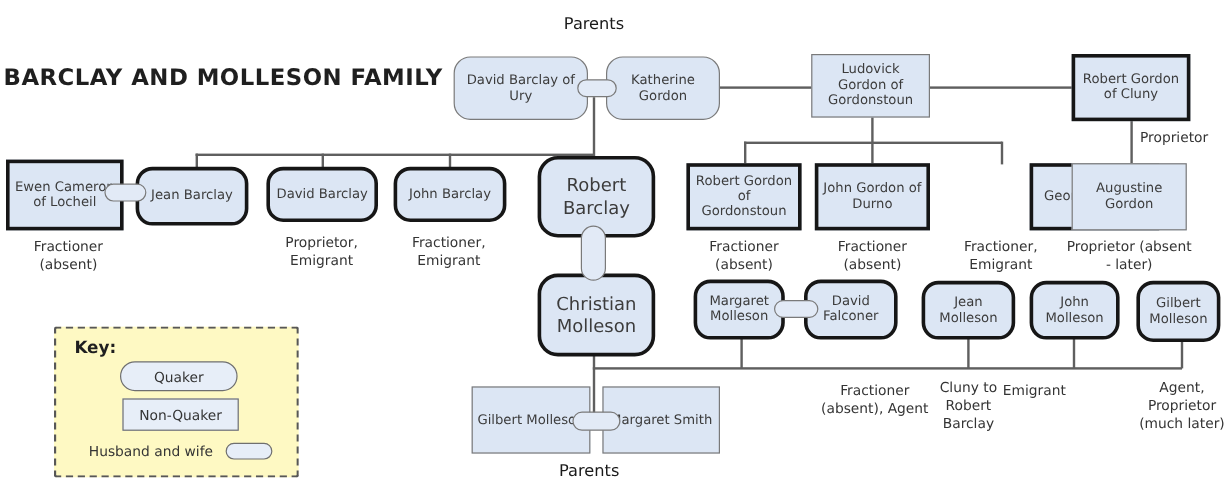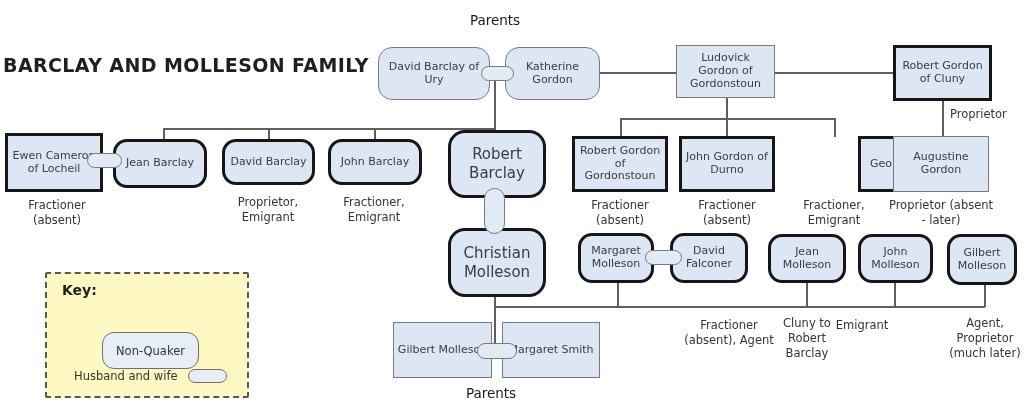--- a/index.html
+++ b/index.html
@@ -159,18 +159,21 @@
 <div class="node thin" style="left:393px;top:322px;width:99px;height:56px;">
     <span>Gilbert Molleson</span>
   </div>
 <div class="node thin" style="left:502px;top:322px;width:98px;height:56px;">
     <span>Margaret Smith</span>
   </div>
 <div class="pill" style="left:477px;top:343px;width:40px;height:16px;"></div>
 
 <div class="keybox">
   <div class="ktitle">Key:</div>
-  <div class="kshape" style="left:55px;top:58px;width:97px;height:37px;border-radius:12px;">
+  <div class="kshape" style="left:53px;top:27px;width:98px;height:25px;border-radius:13px;">
+      <span>Quaker</span>
+    </div>
+  <div class="kshape" style="left:55px;top:58px;width:97px;height:27px;">
       <span>Non-Quaker</span>
     </div>
   <div class="klabel" style="left:27px;top:95px;">Husband and wife</div>
   <div class="kshape" style="left:141px;top:95px;width:39px;height:14px;border-radius:999px;"></div>
 </div>
 
 </body></html>

